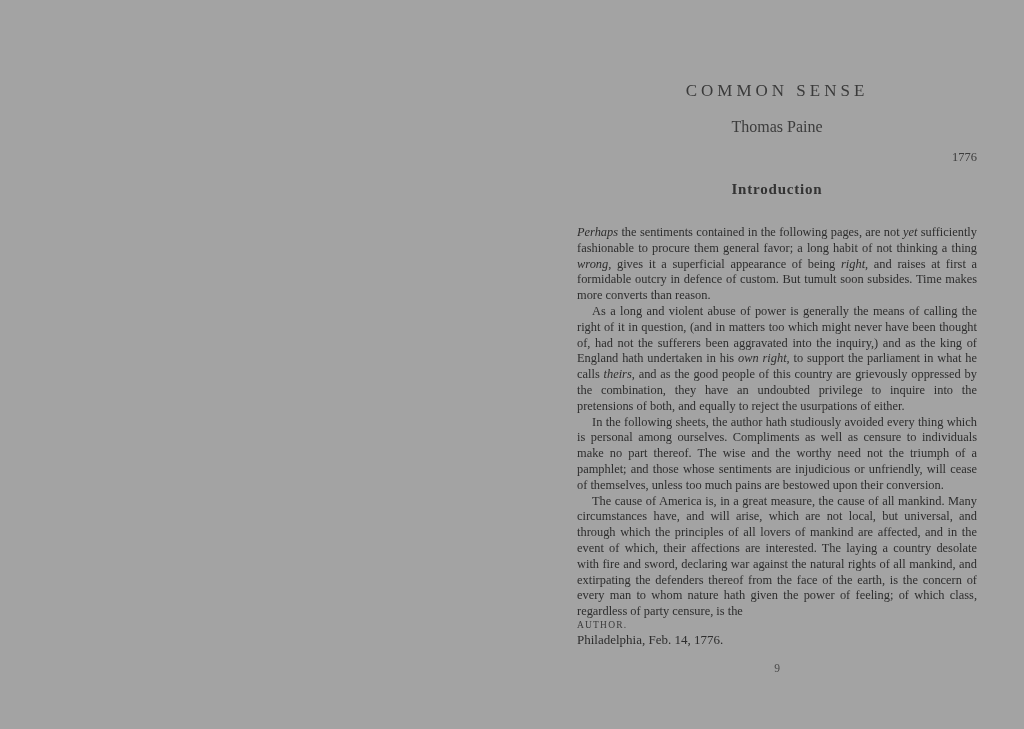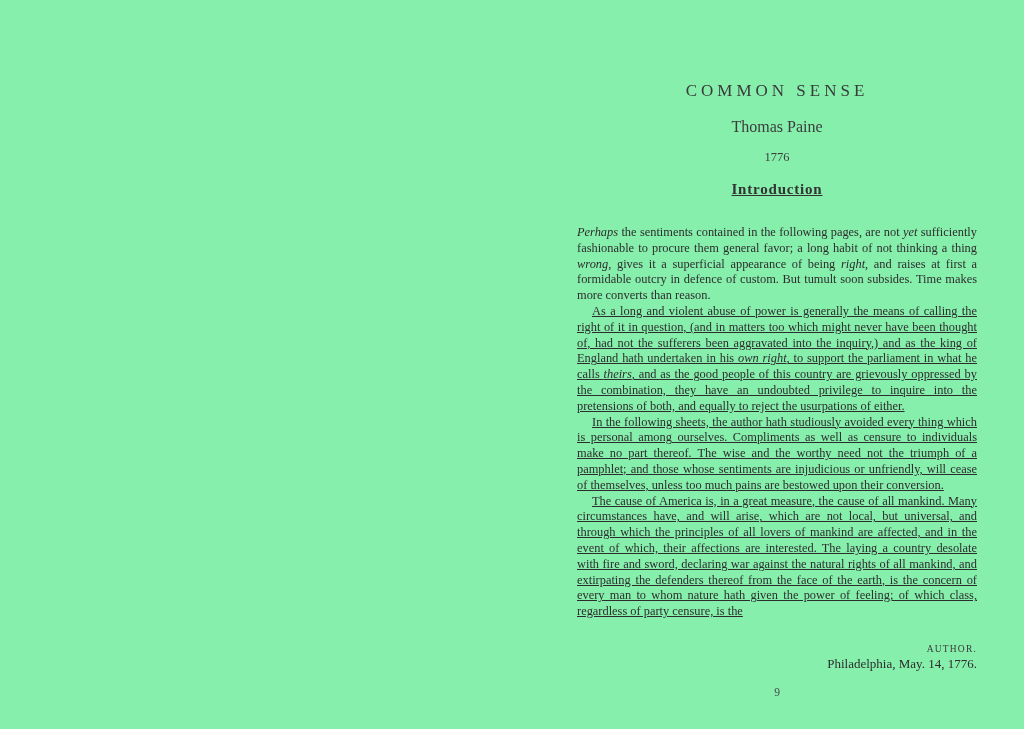--- a/index.html
+++ b/index.html
@@ -7,21 +7,21 @@
     padding: 0;
     background: #ffffff;
     width: 1024px;
     height: 729px;
     overflow: hidden;
   }
   .viewport {
     position: relative;
     width: 1024px;
     height: 729px;
-    background: #86efac;
+    background: #a3a3a3;
     font-family: "Liberation Serif", serif;
     color: #2d2d2d;
   }
   .page-column {
     position: absolute;
     left: 577px;
     top: 0;
     width: 400px;
   }
   .book-title {
@@ -36,55 +36,52 @@
   }
   .book-author {
     margin: 21px 0 0 0;
     text-align: center;
     font-size: 16px;
     line-height: 13px;
     color: #3c3c3c;
   }
   .book-year {
     margin: 18px 0 0 0;
-    text-align: center;
+    text-align: right;
     font-size: 12.5px;
     line-height: 13px;
     color: #3c3c3c;
   }
   .section-heading {
     margin: 17px 0 0 0;
     text-align: center;
     font-size: 15px;
     line-height: 16px;
     font-weight: 700;
     letter-spacing: 0.8px;
     color: #333333;
-    text-decoration: underline;
   }
   .paragraphs {
     margin-top: 28px;
   }
   .body-para {
     margin: 0;
     font-size: 12.4px;
     line-height: 15.8px;
     text-align: justify;
     color: #2d2d2d;
   }
   .body-para.indent {
     text-indent: 15px;
-    text-decoration: underline;
   }
   .body-para em {
     font-style: italic;
   }
   .signature {
-    margin-top: 24px;
-    text-align: right;
+    margin-top: 0;
   }
   .signature-name {
     font-size: 9.5px;
     line-height: 11px;
     letter-spacing: 1.2px;
     color: #3a3a3a;
   }
   .signature-place-date {
     margin-top: 2px;
     font-size: 13px;
@@ -108,17 +105,17 @@
     <div class="book-year">1776</div>
     <div class="section-heading">Introduction</div>
     <div class="paragraphs">
         <p class="body-para"><em>Perhaps</em><span> the sentiments contained in the following pages, are not </span><em>yet</em><span> sufficiently fashionable to procure them general favor; a long habit of not thinking a thing </span><em>wrong</em><span>, gives it a superficial appearance of being </span><em>right</em><span>, and raises at first a formidable outcry in defence of custom. But tumult soon subsides. Time makes more converts than reason.</span></p>
         <p class="body-para indent"><span>As a long and violent abuse of power is generally the means of calling the right of it in question, (and in matters too which might never have been thought of, had not the sufferers been aggravated into the inquiry,) and as the king of England hath undertaken in his </span><em>own right</em><span>, to support the parliament in what he calls </span><em>theirs</em><span>, and as the good people of this country are grievously oppressed by the combination, they have an undoubted privilege to inquire into the pretensions of both, and equally to reject the usurpations of either.</span></p>
         <p class="body-para indent"><span>In the following sheets, the author hath studiously avoided every thing which is personal among ourselves. Compliments as well as censure to individuals make no part thereof. The wise and the worthy need not the triumph of a pamphlet; and those whose sentiments are injudicious or unfriendly, will cease of themselves, unless too much pains are bestowed upon their conversion.</span></p>
         <p class="body-para indent"><span>The cause of America is, in a great measure, the cause of all mankind. Many circumstances have, and will arise, which are not local, but universal, and through which the principles of all lovers of mankind are affected, and in the event of which, their affections are interested. The laying a country desolate with fire and sword, declaring war against the natural rights of all mankind, and extirpating the defenders thereof from the face of the earth, is the concern of every man to whom nature hath given the power of feeling; of which class, regardless of party censure, is the</span></p>
       </div>
     <div class="signature">
       <div class="signature-name">AUTHOR.</div>
-      <div class="signature-place-date">Philadelphia, May. 14, 1776.</div>
+      <div class="signature-place-date">Philadelphia, Feb. 14, 1776.</div>
     </div>
     <div class="page-number">9</div>
   </div>
 </div>
 
 </body></html>

